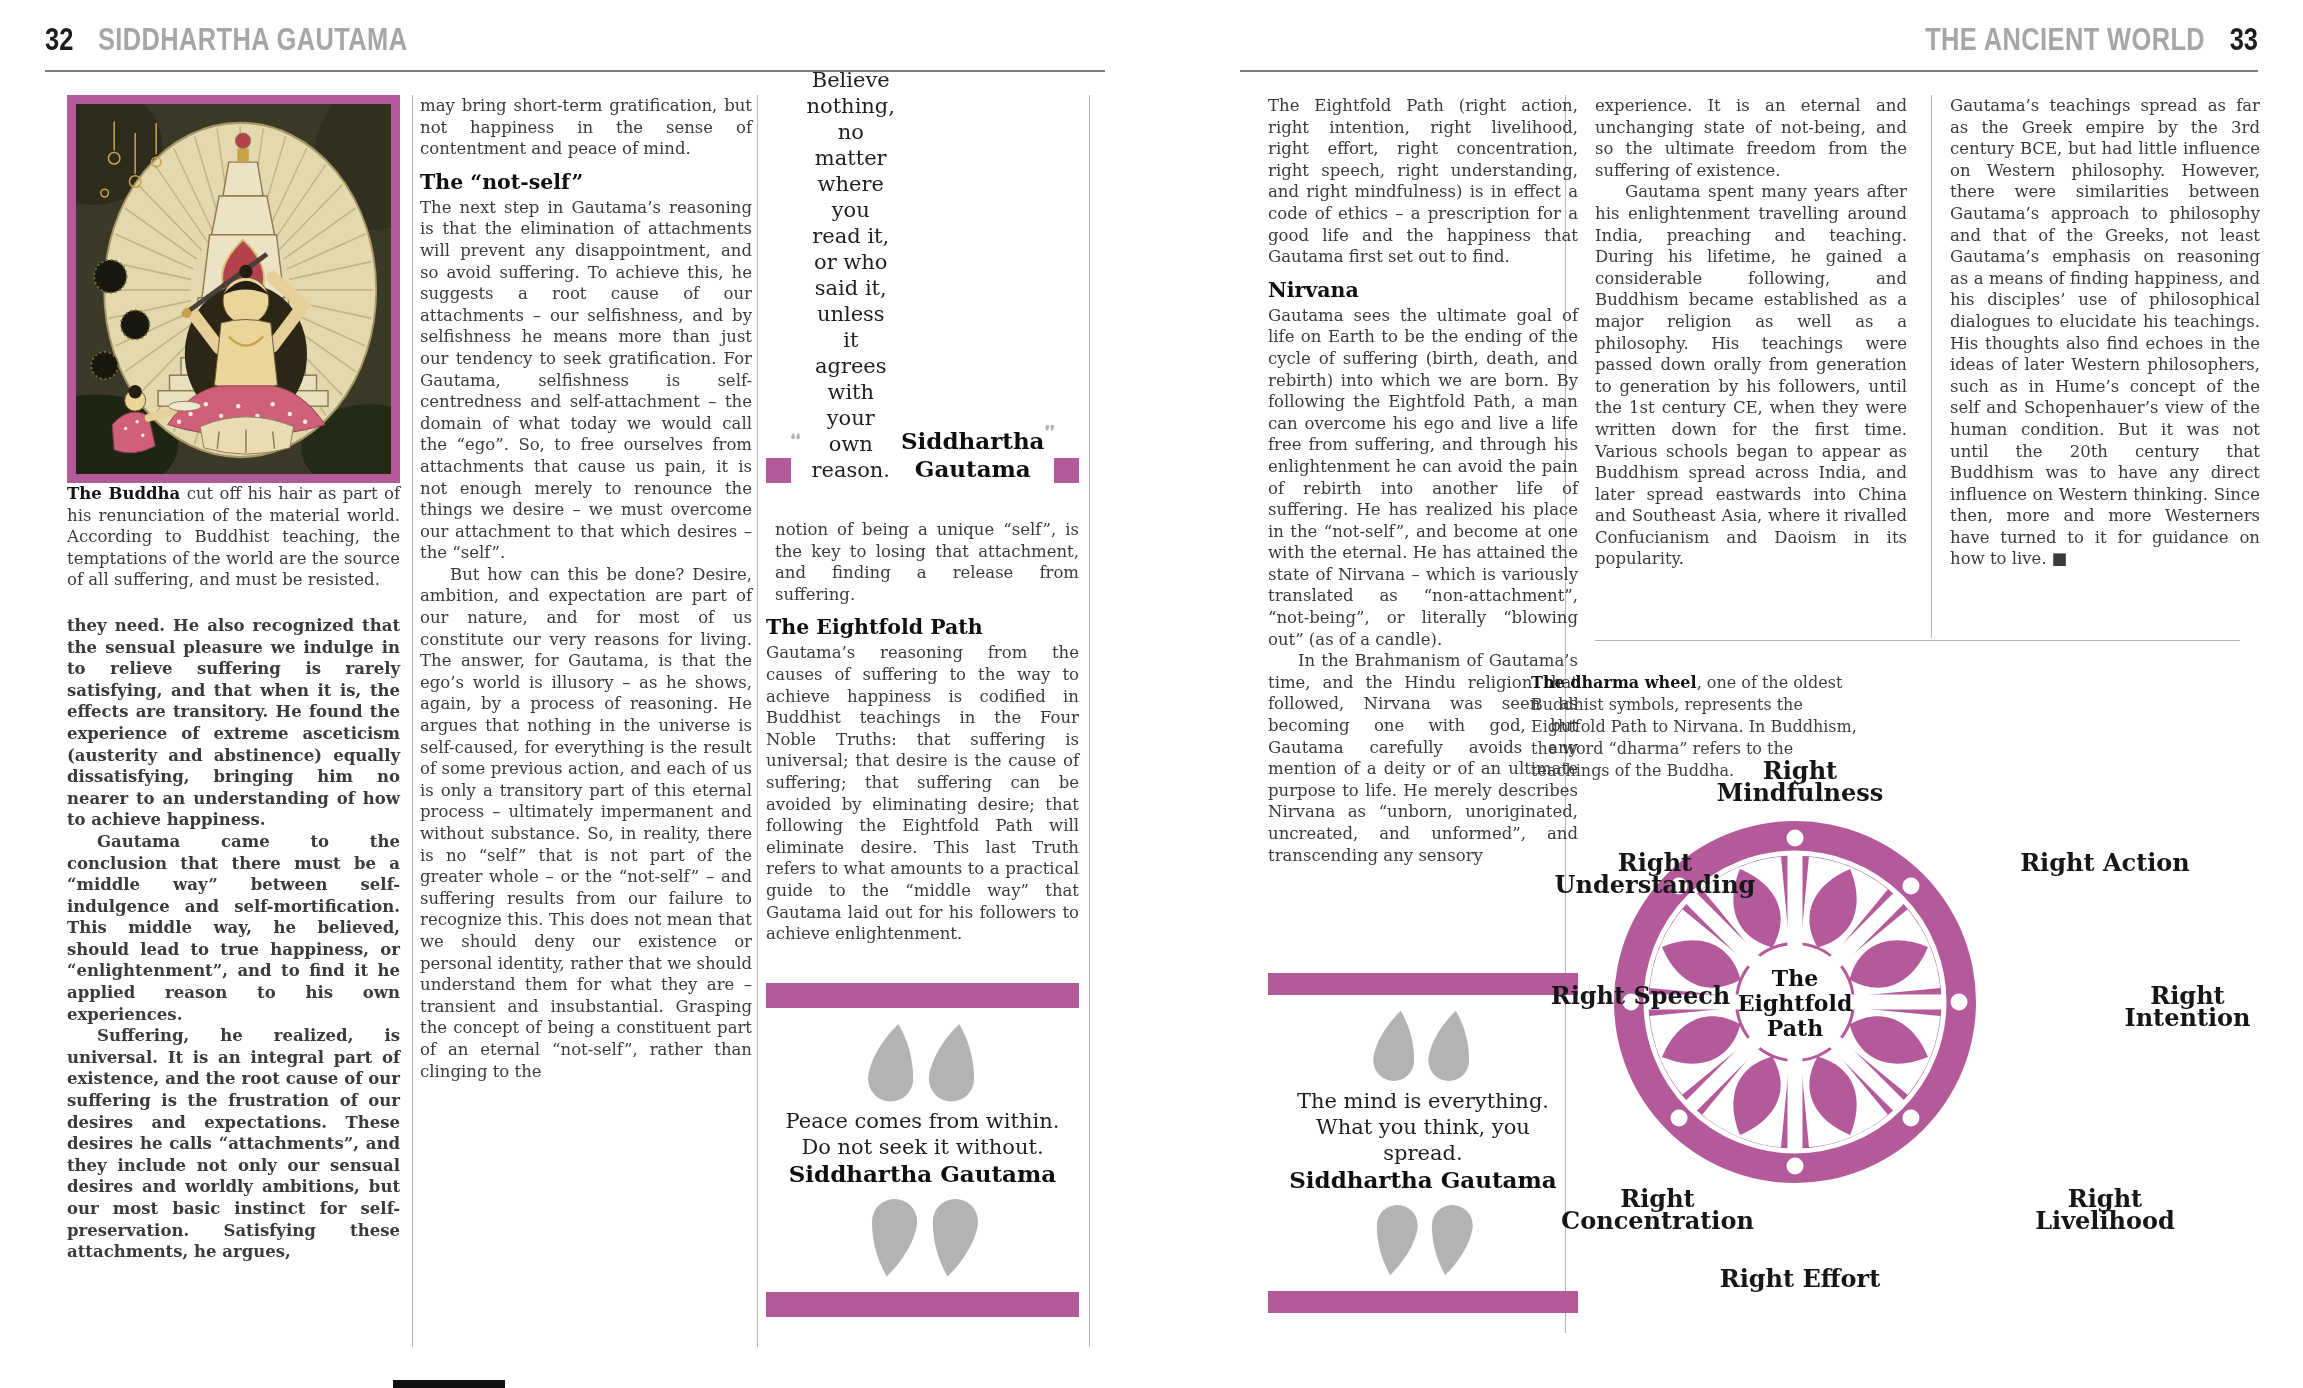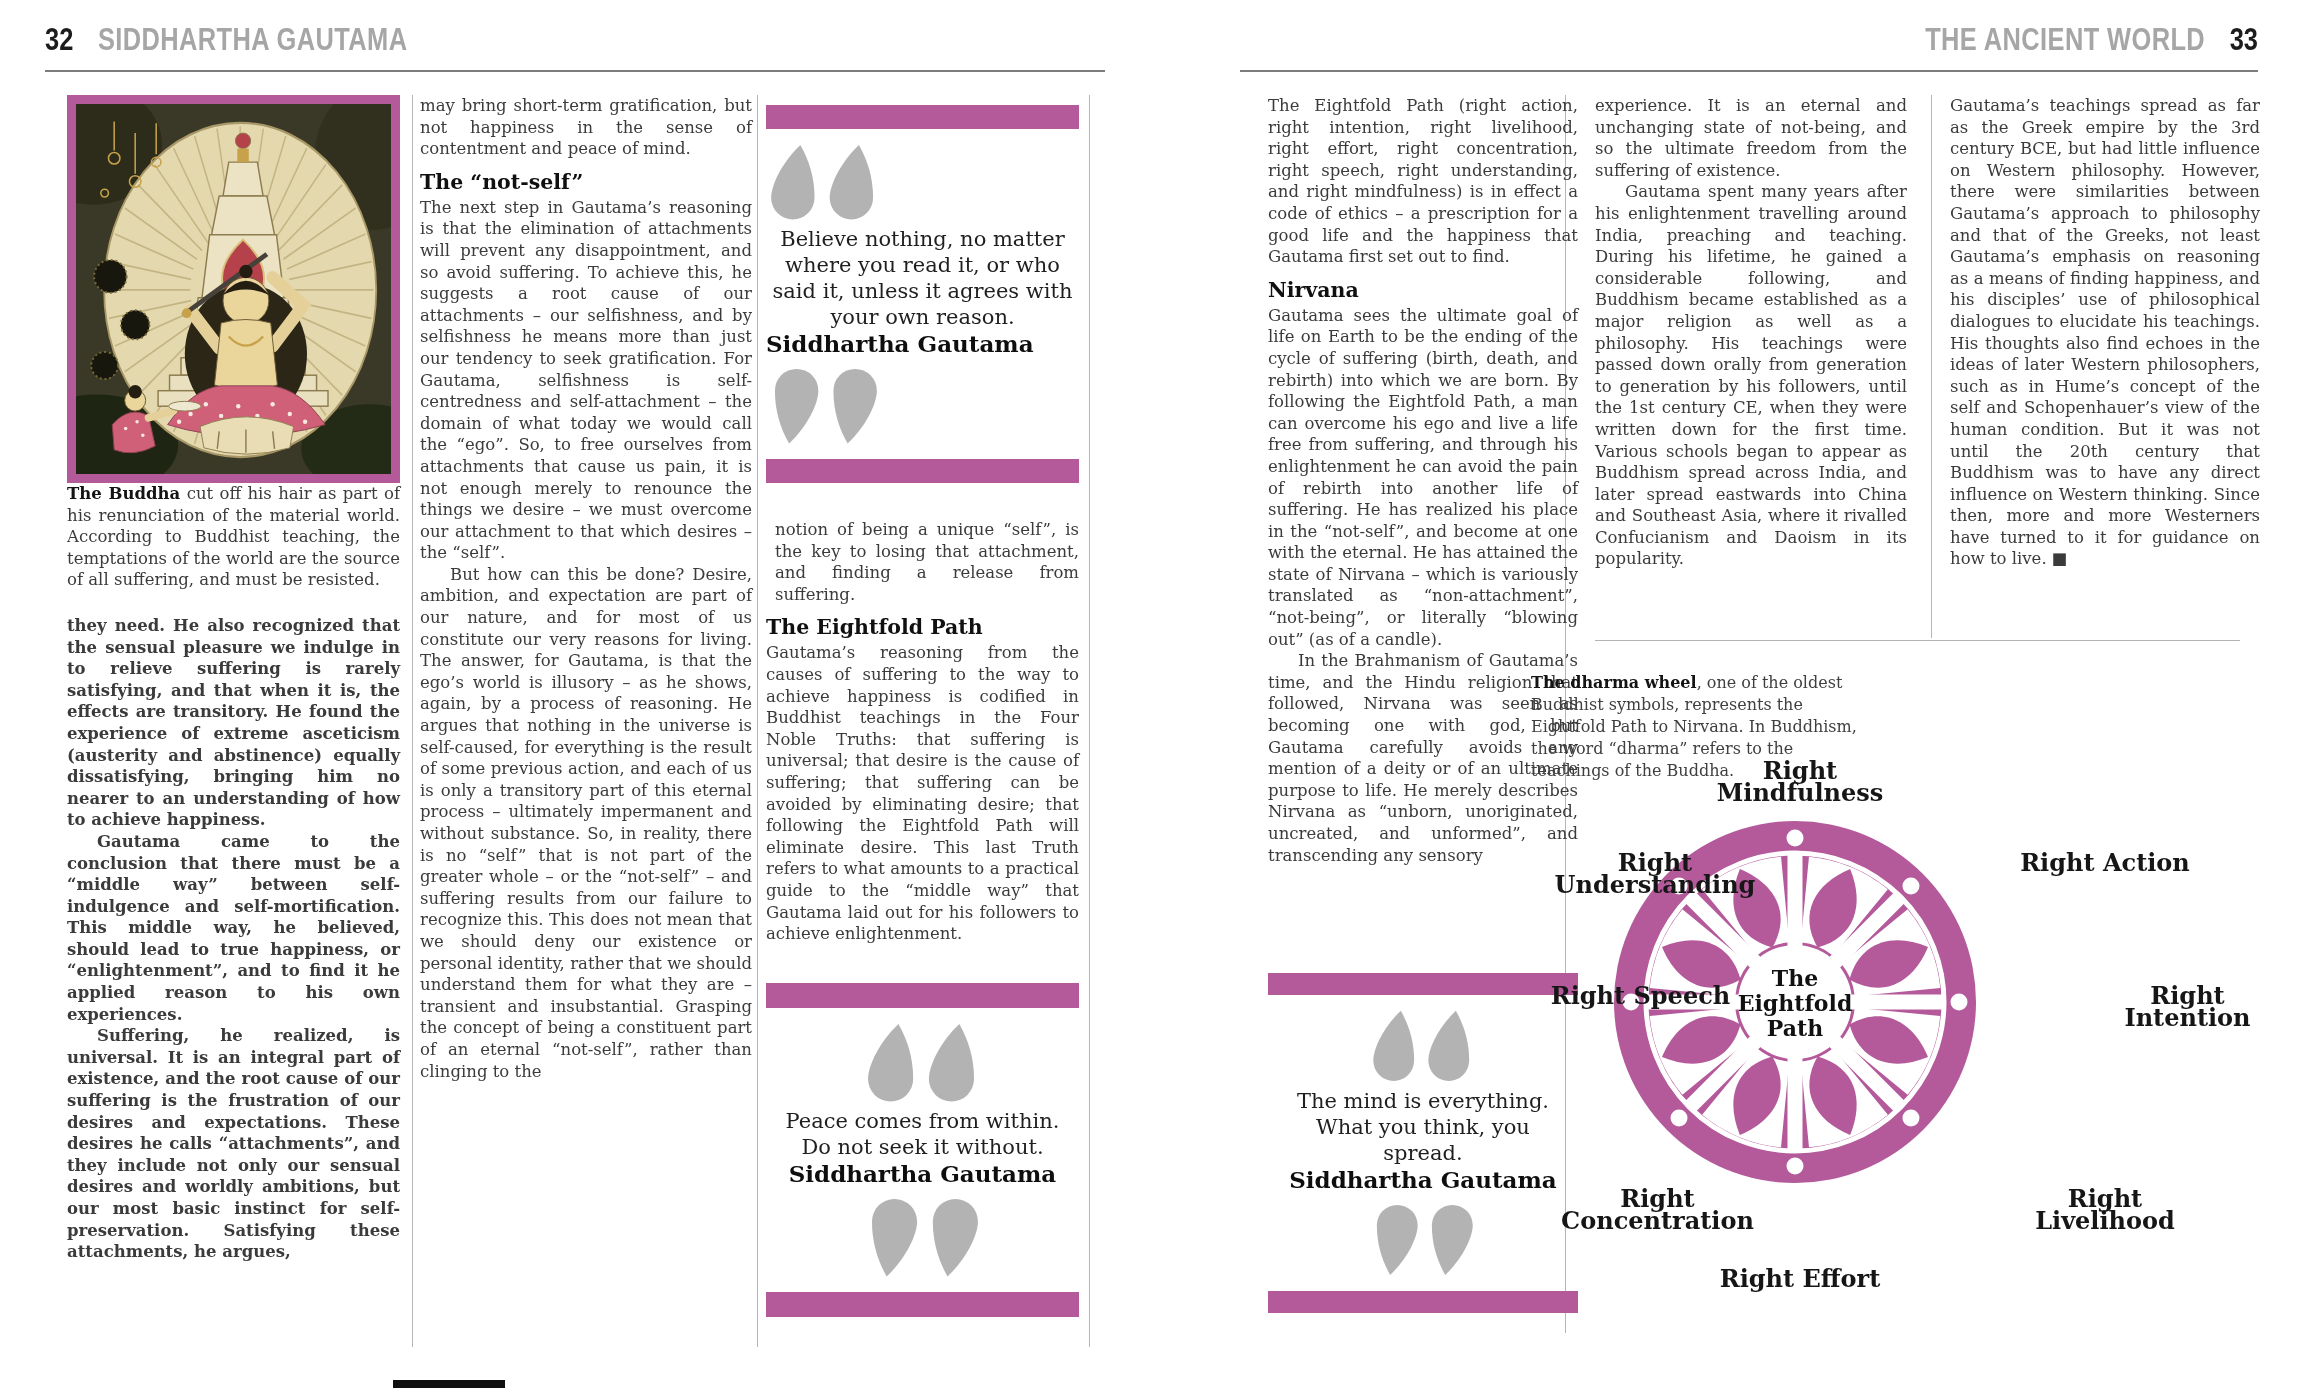--- a/index.html
+++ b/index.html
@@ -21,21 +21,21 @@
   .col p.ind{text-indent:30px;}
   h3.subhead{margin:10px 0 3px 0;font-size:20.5px;line-height:24px;color:#101010;font-weight:bold;}
   .vrule{position:absolute;width:1px;background:#b5b5b5;}
   
   .figure{box-sizing:border-box;width:333px;height:388px;border:9px solid #b45a9b;background:#3a3826;}
   .figure svg{display:block;width:100%;height:100%;}
   .figcap{margin-top:13px;font-size:16px;line-height:22px;color:#3f3f3f;text-align:left;}
   .cap-bold{font-weight:bold;color:#141414;}
   .body-after-fig{margin-top:24px;font-weight:bold;}
   
-  .quote{display:flex;flex-direction:column;align-items:flex-start;width:100%;}
+  .quote{display:flex;flex-direction:row;align-items:flex-end;width:100%;}
   .qbar{width:100%;height:25px;background:#b45a9b;}
   .qmarks{margin:14px 0 6px 0;}
   .qmarks.bot{margin:10px 0 14px 0;}
   .qtext{font-size:21px;line-height:26px;text-align:center;color:#1f1f1f;padding:0 6px;}
   .qattr{font-size:23px;line-height:28px;font-weight:bold;text-align:center;color:#0e0e0e;}
   .qspacer{flex:1;}
   .quote-abs{position:absolute;left:0;width:100%;display:flex;flex-direction:column;align-items:center;}
   
   .wheelcap{position:absolute;left:1531px;top:656px;width:338px;font-size:16px;line-height:22px;color:#3f3f3f;text-align:left;}
   .wheel-label{position:absolute;text-align:center;font-weight:bold;font-size:24px;line-height:22px;color:#161616;}

